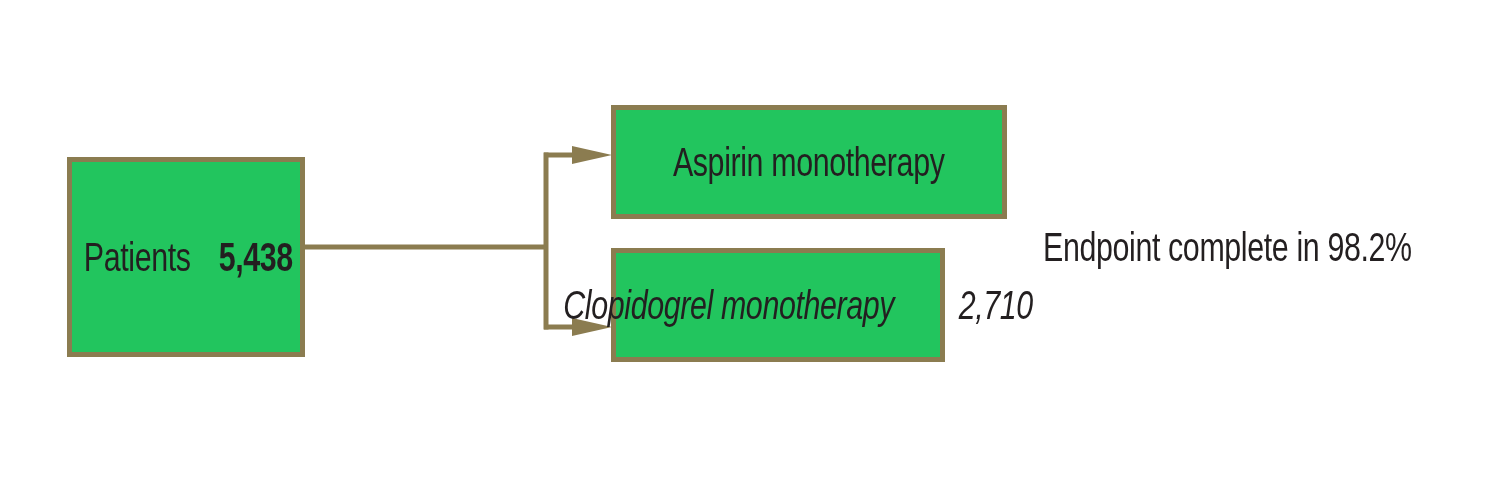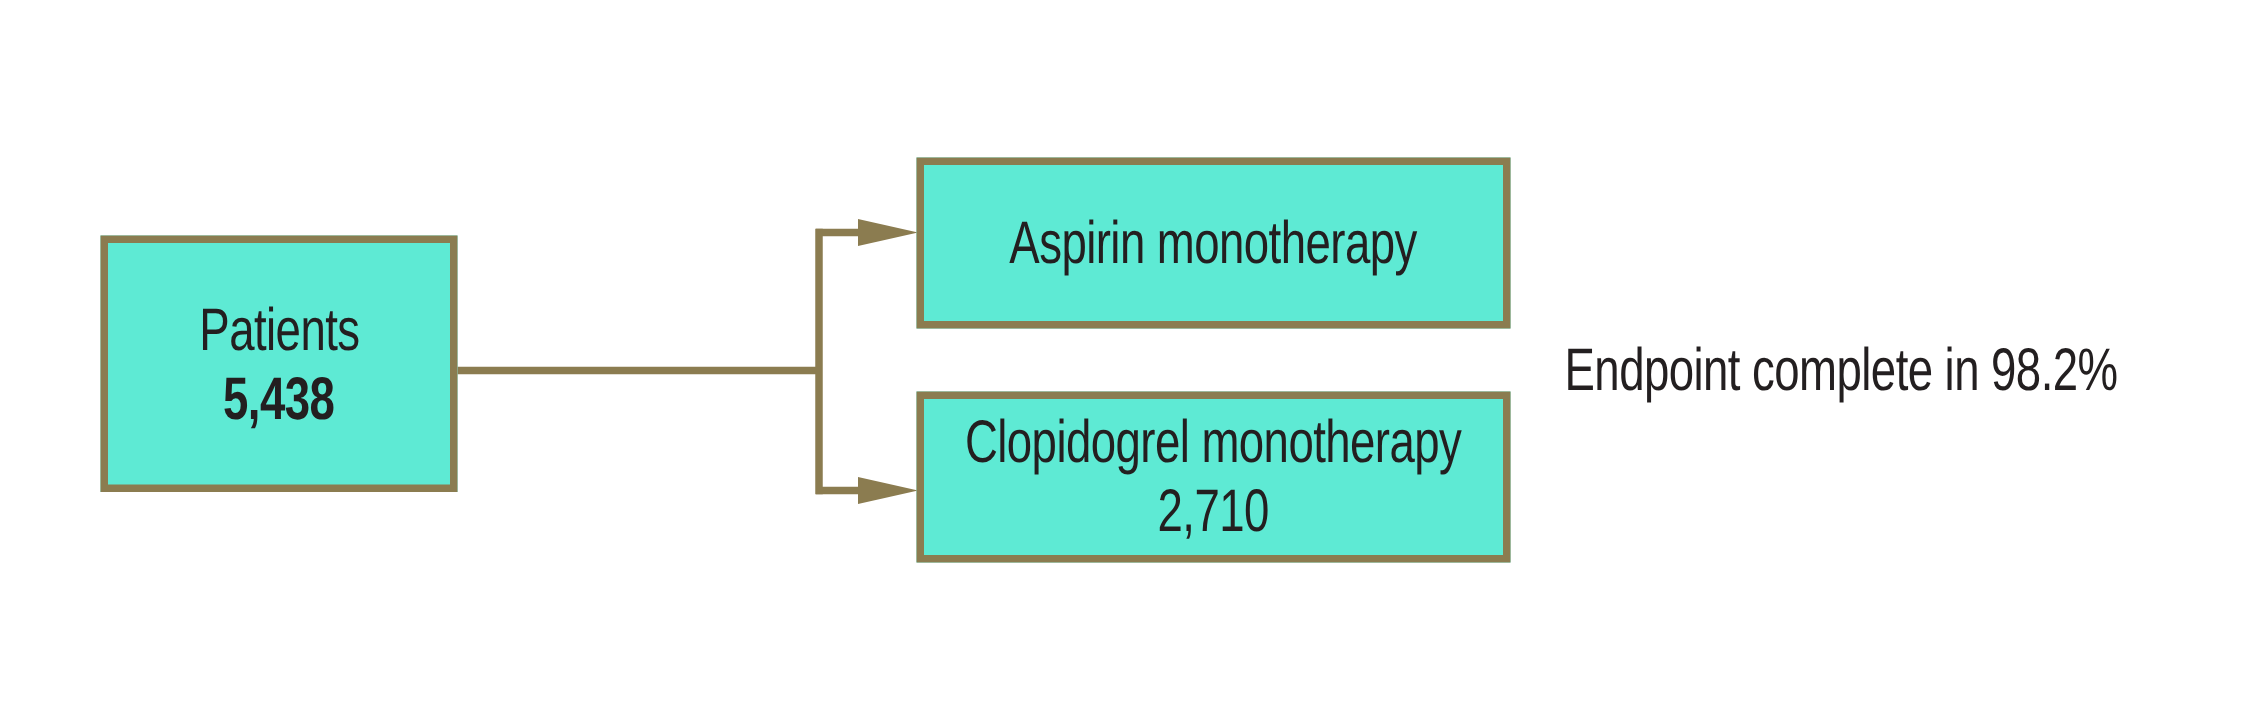--- a/index.html
+++ b/index.html
@@ -11,28 +11,28 @@
   }
   .canvas {
     position: relative;
     width: 1512px; height: 482px;
     background: var(--background, #ffffff);
     overflow: hidden;
   }
   .node {
     position: absolute;
     border: 5px solid var(--accent, #8b7c50);
-    background: #5eead4;
-    display: flex; flex-direction: column;
+    background: #22c55e;
+    display: flex; flex-direction: row;
     align-items: center; justify-content: center;
     text-align: center;
   }
-  .node-patients   { left: 67px;  top: 157px; width: 238px; height: 171px; }
+  .node-patients   { left: 67px;  top: 157px; width: 238px; height: 200px; }
   .node-aspirin    { left: 611px; top: 105px; width: 396px; height: 114px; }
-  .node-clopidogrel{ left: 611px; top: 261px; width: 396px; height: 114px; }
+  .node-clopidogrel{ left: 611px; top: 248px; width: 334px; height: 114px; font-style: italic; }
   .line1, .line2, .annotation {
     font-size: 40px;
     line-height: 1.15;
     letter-spacing: -0.5px;
     white-space: nowrap;
   }
   .condensed {
     display: inline-block;
     transform: scaleX(0.76);
     transform-origin: center center;

